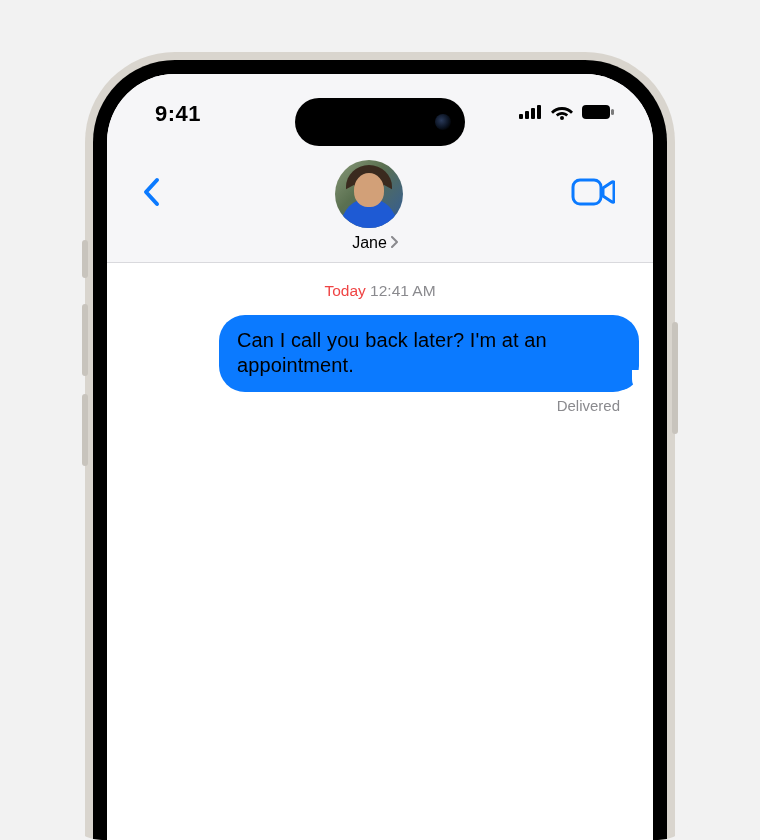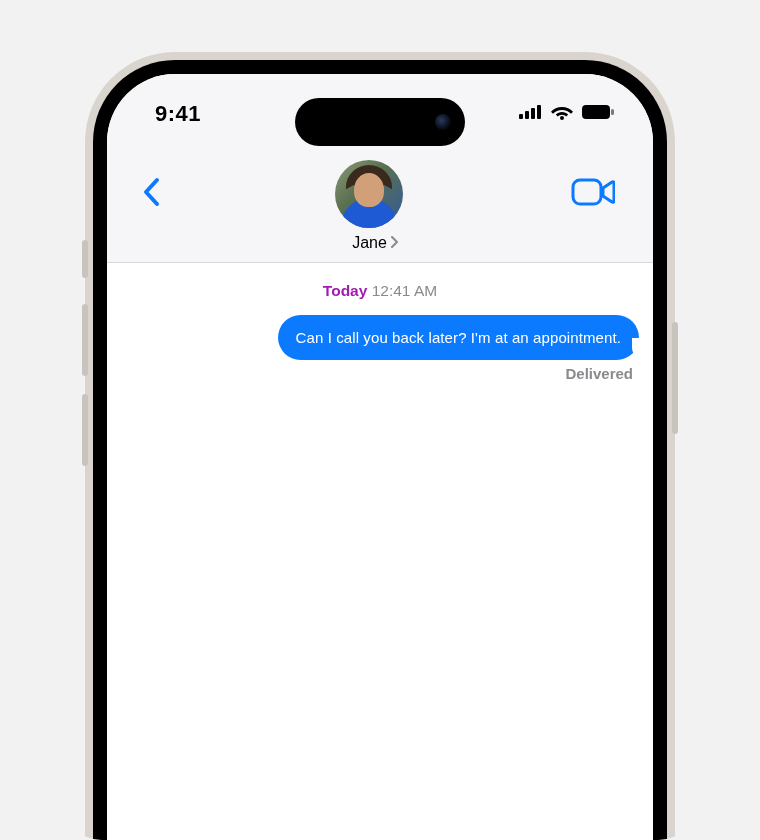--- a/index.html
+++ b/index.html
@@ -167,29 +167,29 @@
     }
     .stamp {
       text-align: center;
       color: #8a8a8e;
       font-size: 15.5px;
       line-height: 1.28;
       margin: 4px 0 14px 0;
     }
     .stamp .line1 { display:block; }
     .stamp .line2 { display:block; }
-    .stamp .bold { font-weight: 700; color:#a21caf; }
+    .stamp .bold { font-weight: 400; color:#ef4444; }
 
     .bubble-row { display: flex; justify-content: flex-end; }
     .bubble {
       position: relative;
       max-width: 420px;
       background: #0b7aff;
-      color: #ffffff;
-      font-size: 15px;
+      color: #000000;
+      font-size: 20px;
       line-height: 1.28;
       padding: 13px 18px;
       border-radius: 26px;
       letter-spacing: 0.1px;
     }
     .bubble-tail {
       position: absolute;
       right: -5px;
       bottom: 2px;
       width: 22px; height: 20px;
@@ -208,22 +208,22 @@
       position: absolute;
       right: -6px; bottom: -3px;
       width: 18px; height: 26px;
       background: #fff;
       border-bottom-left-radius: 14px;
     }
     .delivered {
       text-align: right;
       color: #8a8a8e;
       font-size: 15px;
-      font-weight: 700;
-      margin: 5px 6px 0 0;
+      font-weight: 400;
+      margin: 5px 19px 0 0;
     }
   </style>
 </head>
 <body>
 
 <div class="frame-wrap">
   <div class="phone">
     <div class="side-btn sb-l1"></div>
     <div class="side-btn sb-l2"></div>
     <div class="side-btn sb-l3"></div>

